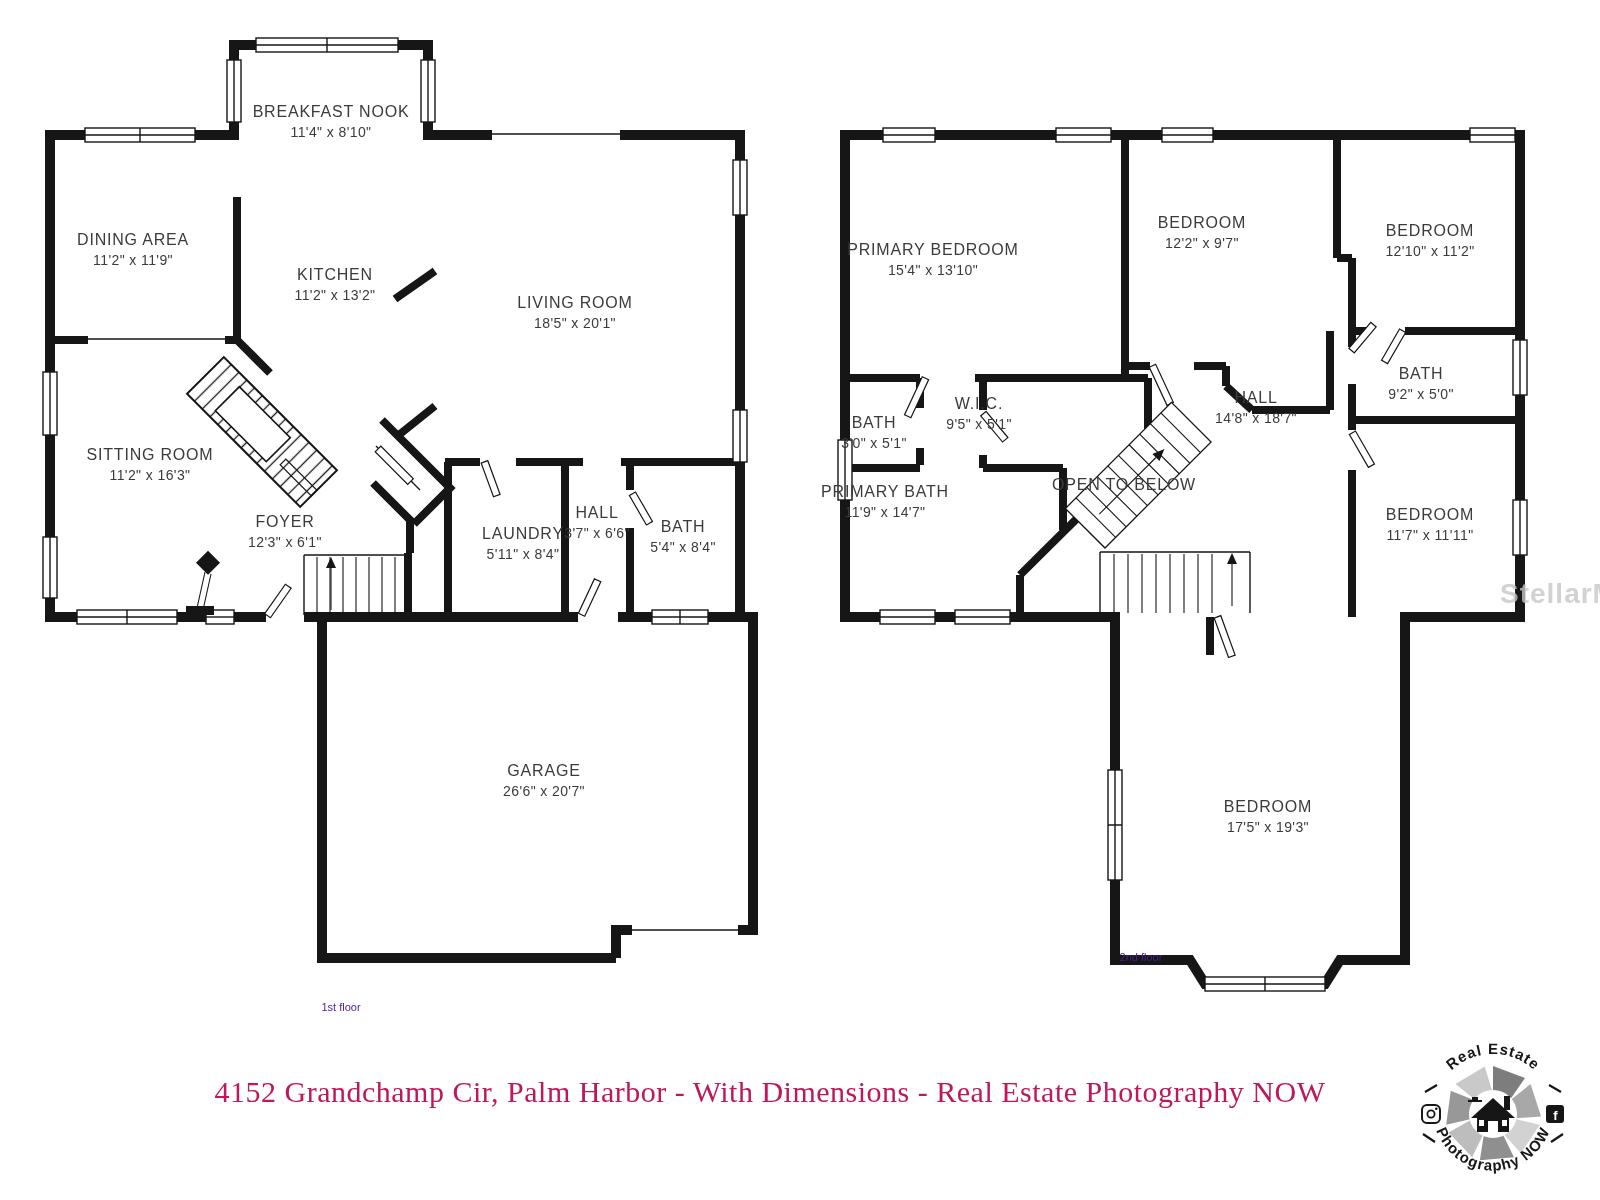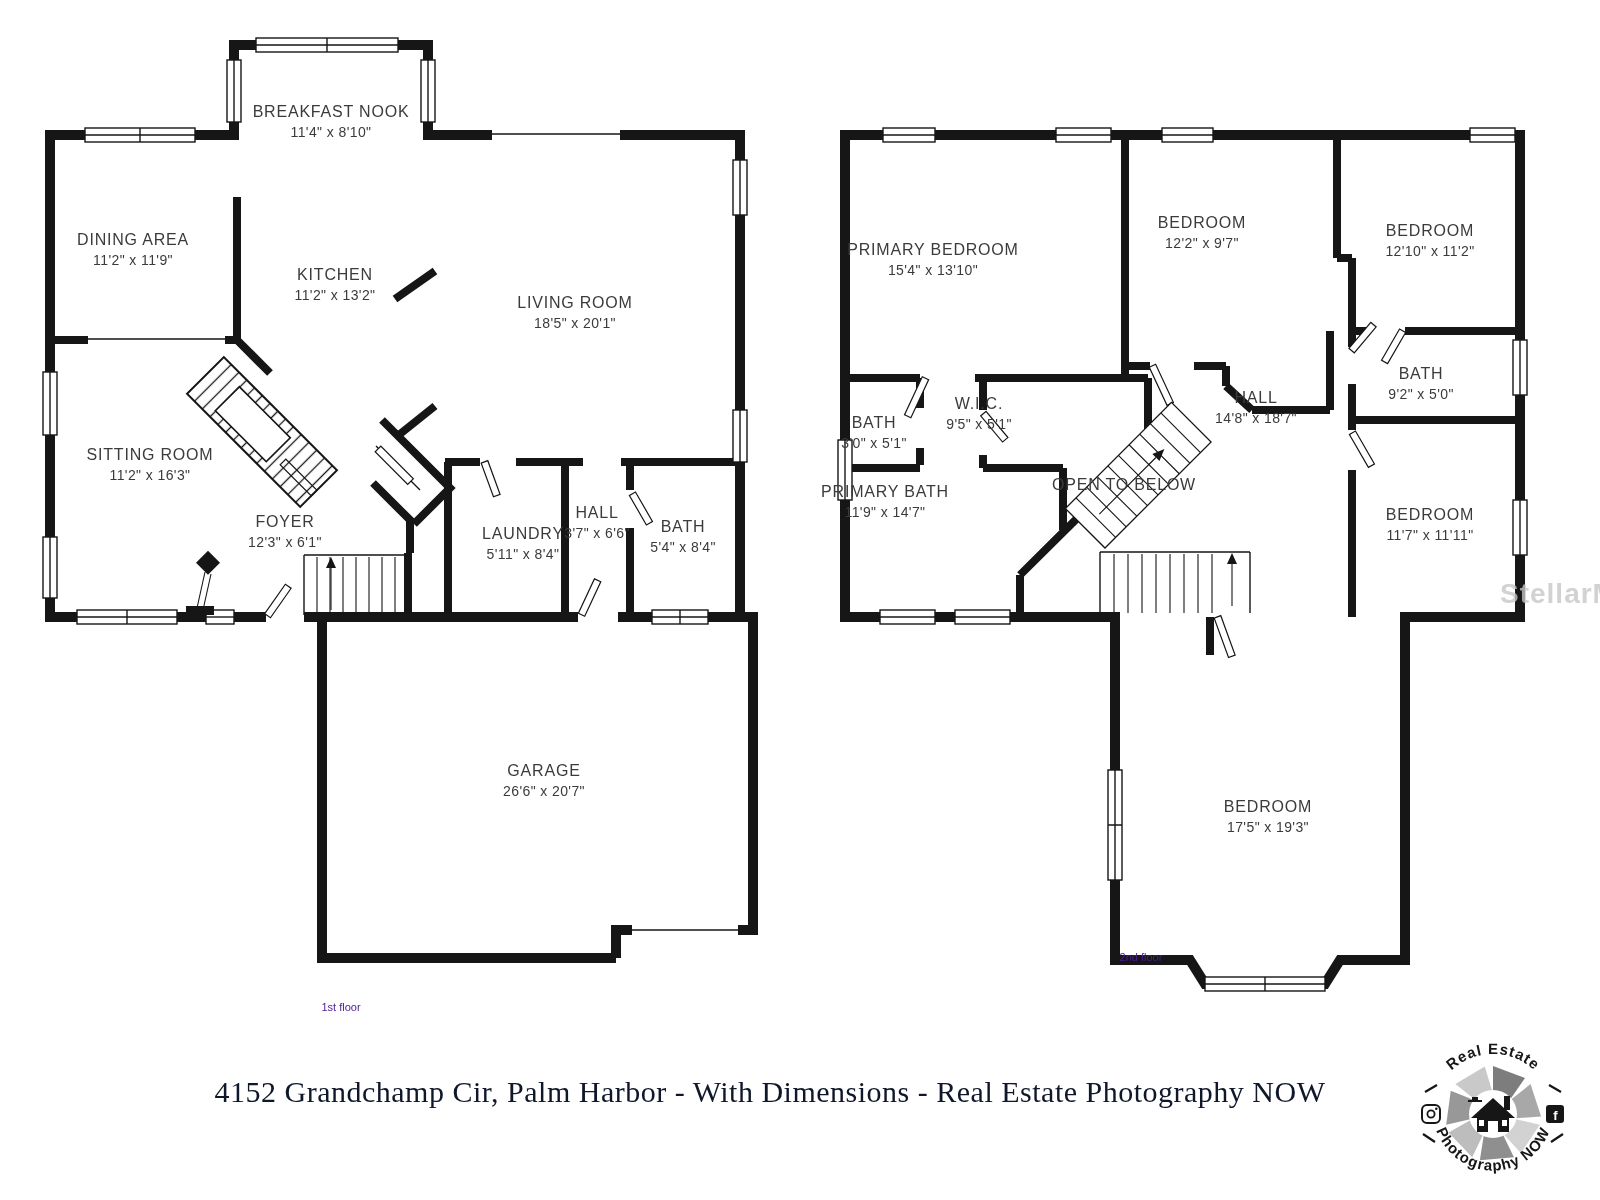--- a/index.html
+++ b/index.html
@@ -12,21 +12,21 @@
   .vthin{stroke:#161616;stroke-width:1.1;fill:none;}
   .winr{fill:#ffffff;stroke:#161616;stroke-width:1.4;}
   .gap{fill:#ffffff;stroke:none;}
   .leaf{fill:#ffffff;stroke:#161616;stroke-width:1.2;}
   .blk{fill:#161616;stroke:none;}
   .room{position:absolute;transform:translate(-50%,-50%);text-align:center;color:#3b3b3b;white-space:nowrap;z-index:5;}
   .room .rname{display:block;font-size:16px;letter-spacing:.8px;}
   .room .rdims{display:block;font-size:14px;letter-spacing:.4px;margin-top:3px;}
   .floor-label{position:absolute;transform:translate(-50%,-50%);font-size:11px;color:#4c1d95;z-index:5;}
   .caption{position:absolute;left:770px;top:1092px;transform:translate(-50%,-50%);
-           font-family:"Liberation Serif","DejaVu Serif",serif;font-size:30px;color:#0f172a;
+           font-family:"Liberation Serif","DejaVu Serif",serif;font-size:30px;color:#be185d;
            white-space:nowrap;letter-spacing:.5px;z-index:5;}
   .watermark{position:absolute;left:1500px;top:578px;font-size:28px;font-weight:bold;
              color:#c7c7c7;opacity:.8;letter-spacing:1px;z-index:4;}
   .logo{position:absolute;left:1408px;top:1026px;width:170px;height:170px;z-index:5;}
   .logo text{font-family:"Liberation Sans","DejaVu Sans",sans-serif;}
 </style>
 </head>
 <body>
 
 <div class="canvas">

